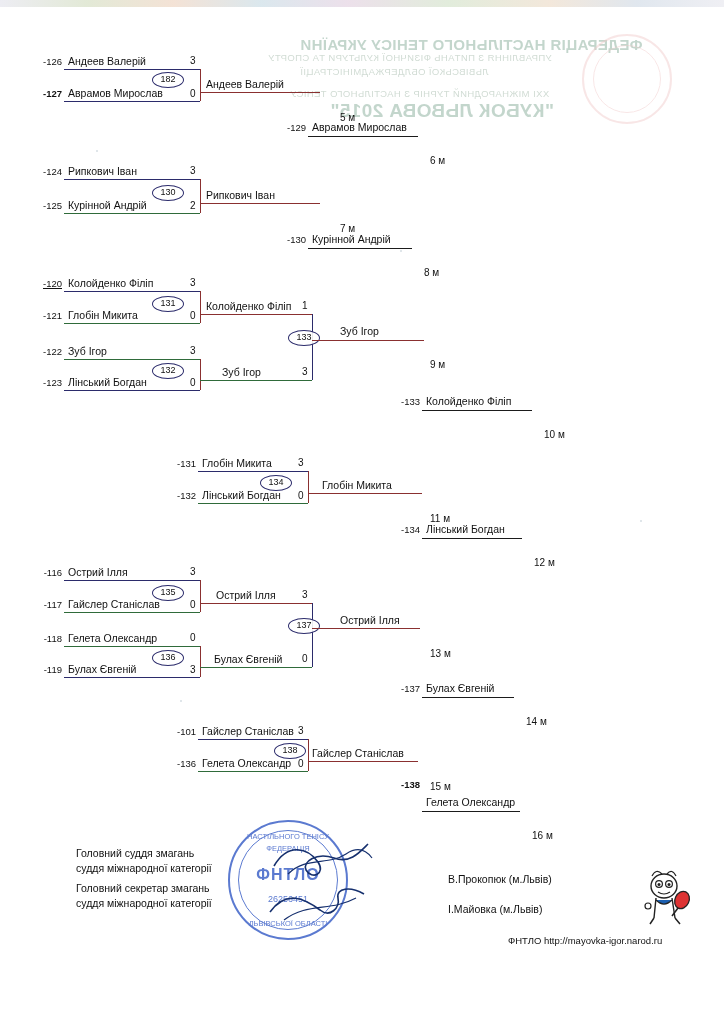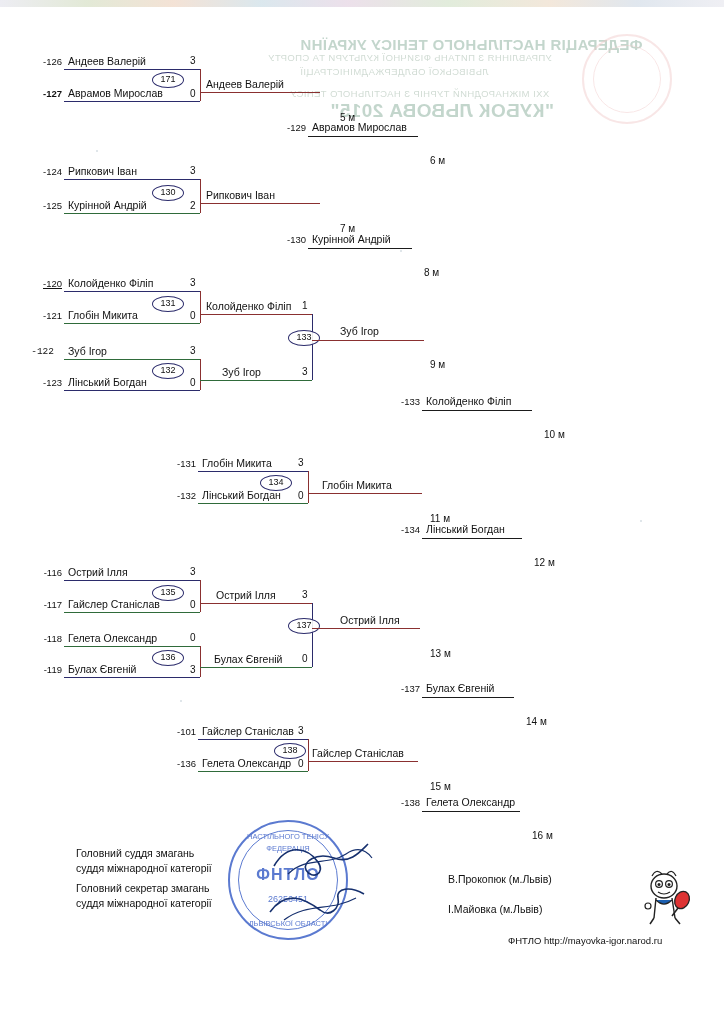--- a/index.html
+++ b/index.html
@@ -205,21 +205,21 @@
   <div class="name" style="left:68px;  top:55px;">Андеев Валерій</div>
   <div class="score" style="left:190px; top:55px;">3</div>
   <div class="hline" style="left:64px;  top:69px; width:136px;"></div>
 
   <div class="seed" style="left:32px;  top:88px; width:30px;font-weight:bold;">-127</div>
   <div class="name" style="left:68px;  top:87px;">Аврамов Мирослав</div>
   <div class="score" style="left:190px; top:88px;">0</div>
   <div class="hline" style="left:64px;  top:101px; width:136px;"></div>
 
   <div class="vline" style="left:200px; top:69px; height:32px;"></div>
-  <div class="bubble" style="left:152px; top:72px;">171</div>
+  <div class="bubble" style="left:152px; top:72px;">182</div>
   <div class="name" style="left:206px; top:78px;">Андеев Валерій</div>
   <div class="hline red" style="left:200px; top:92px; width:120px;"></div>
   <div class="place" style="left:340px; top:78px;">5 м</div>
 
   <div class="seed" style="left:276px; top:122px; width:30px;">-129</div>
   <div class="name" style="left:312px; top:121px;">Аврамов Мирослав</div>
   <div class="hline dark" style="left:308px; top:136px; width:110px;"></div>
   <div class="place" style="left:430px; top:121px;">6 м</div>
 
   <div class="seed" style="left:32px;  top:166px; width:30px;">-124</div>
@@ -252,21 +252,21 @@
   <div class="name" style="left:68px;  top:309px;">Глобін Микита</div>
   <div class="score" style="left:190px; top:310px;">0</div>
   <div class="hline green" style="left:64px; top:323px; width:136px;"></div>
 
   <div class="vline" style="left:200px; top:291px; height:32px;"></div>
   <div class="bubble" style="left:152px; top:296px;">131</div>
   <div class="name" style="left:206px; top:300px;">Колойденко Філіп</div>
   <div class="score" style="left:302px; top:300px;">1</div>
   <div class="hline red" style="left:200px; top:314px; width:112px;"></div>
 
-  <div class="seed" style="left:24px;  top:346px; width:30px;font-family:Liberation Mono, monospace;">-122</div>
+  <div class="seed" style="left:32px;  top:346px; width:30px;">-122</div>
   <div class="name" style="left:68px;  top:345px;">Зуб Ігор</div>
   <div class="score" style="left:190px; top:345px;">3</div>
   <div class="hline green" style="left:64px; top:359px; width:136px;"></div>
 
   <div class="seed" style="left:32px;  top:377px; width:30px;">-123</div>
   <div class="name" style="left:68px;  top:376px;">Лінський Богдан</div>
   <div class="score" style="left:190px; top:377px;">0</div>
   <div class="hline" style="left:64px;  top:390px; width:136px;"></div>
 
   <div class="vline" style="left:200px; top:359px; height:31px;"></div>
@@ -359,21 +359,21 @@
   <div class="name" style="left:202px; top:757px;">Гелета Олександр</div>
   <div class="score" style="left:298px; top:758px;">0</div>
   <div class="hline green" style="left:198px; top:771px; width:110px;"></div>
 
   <div class="vline" style="left:308px; top:739px; height:32px;"></div>
   <div class="bubble" style="left:274px; top:743px;">138</div>
   <div class="name" style="left:312px; top:747px;">Гайслер Станіслав</div>
   <div class="hline red" style="left:308px; top:761px; width:110px;"></div>
   <div class="place" style="left:430px; top:747px;">15 м</div>
 
-  <div class="seed" style="left:390px; top:797px; width:30px;">-138</div>
+  <div class="seed" style="left:390px; top:779px; width:30px;font-weight:bold;">-138</div>
   <div class="name" style="left:426px; top:796px;">Гелета Олександр</div>
   <div class="hline dark" style="left:422px; top:811px; width:98px;"></div>
   <div class="place" style="left:532px; top:796px;">16 м</div>
 
   <div class="foot" style="left:76px;  top:847px;">Головний суддя змагань</div>
   <div class="foot" style="left:76px;  top:862px;">суддя міжнародної категорії</div>
   <div class="foot" style="left:76px;  top:882px;">Головний секретар змагань</div>
   <div class="foot" style="left:76px;  top:897px;">суддя міжнародної категорії</div>
 
   <div class="foot" style="left:448px; top:873px;">В.Прокопюк (м.Львів)</div>

